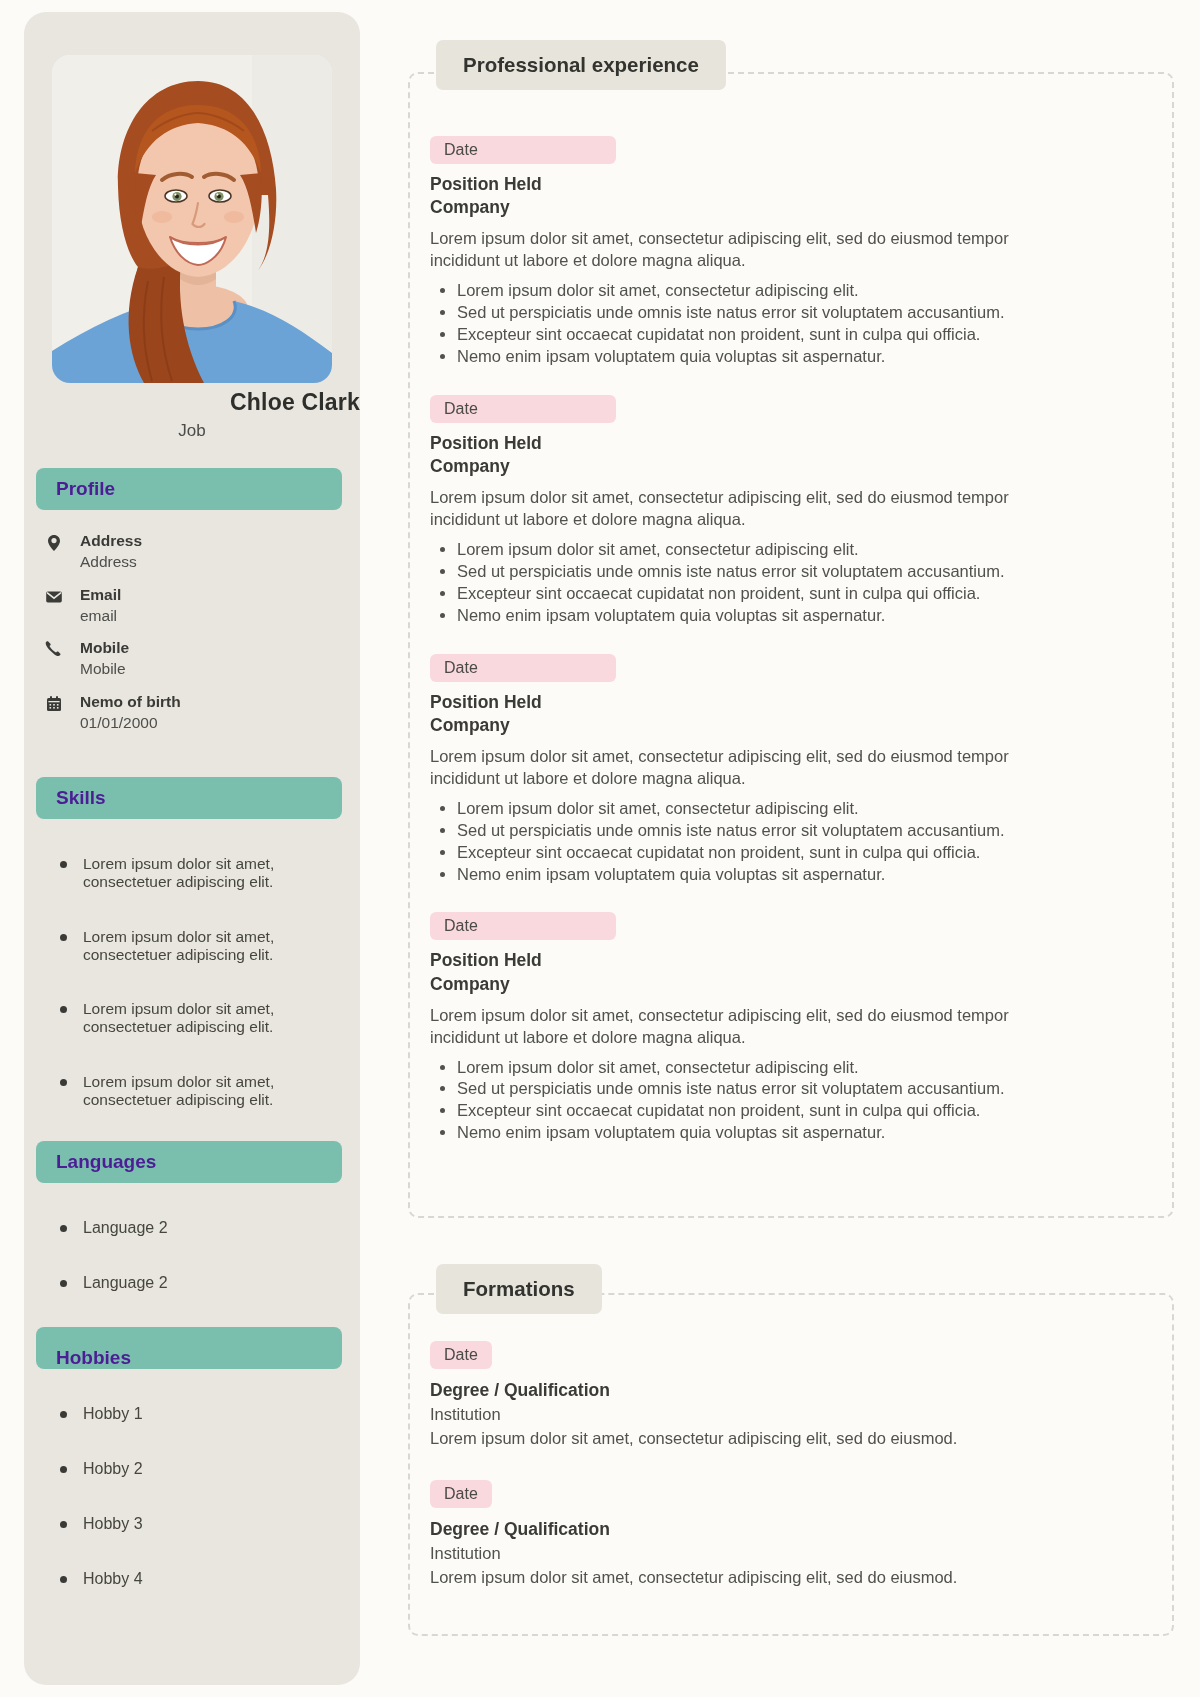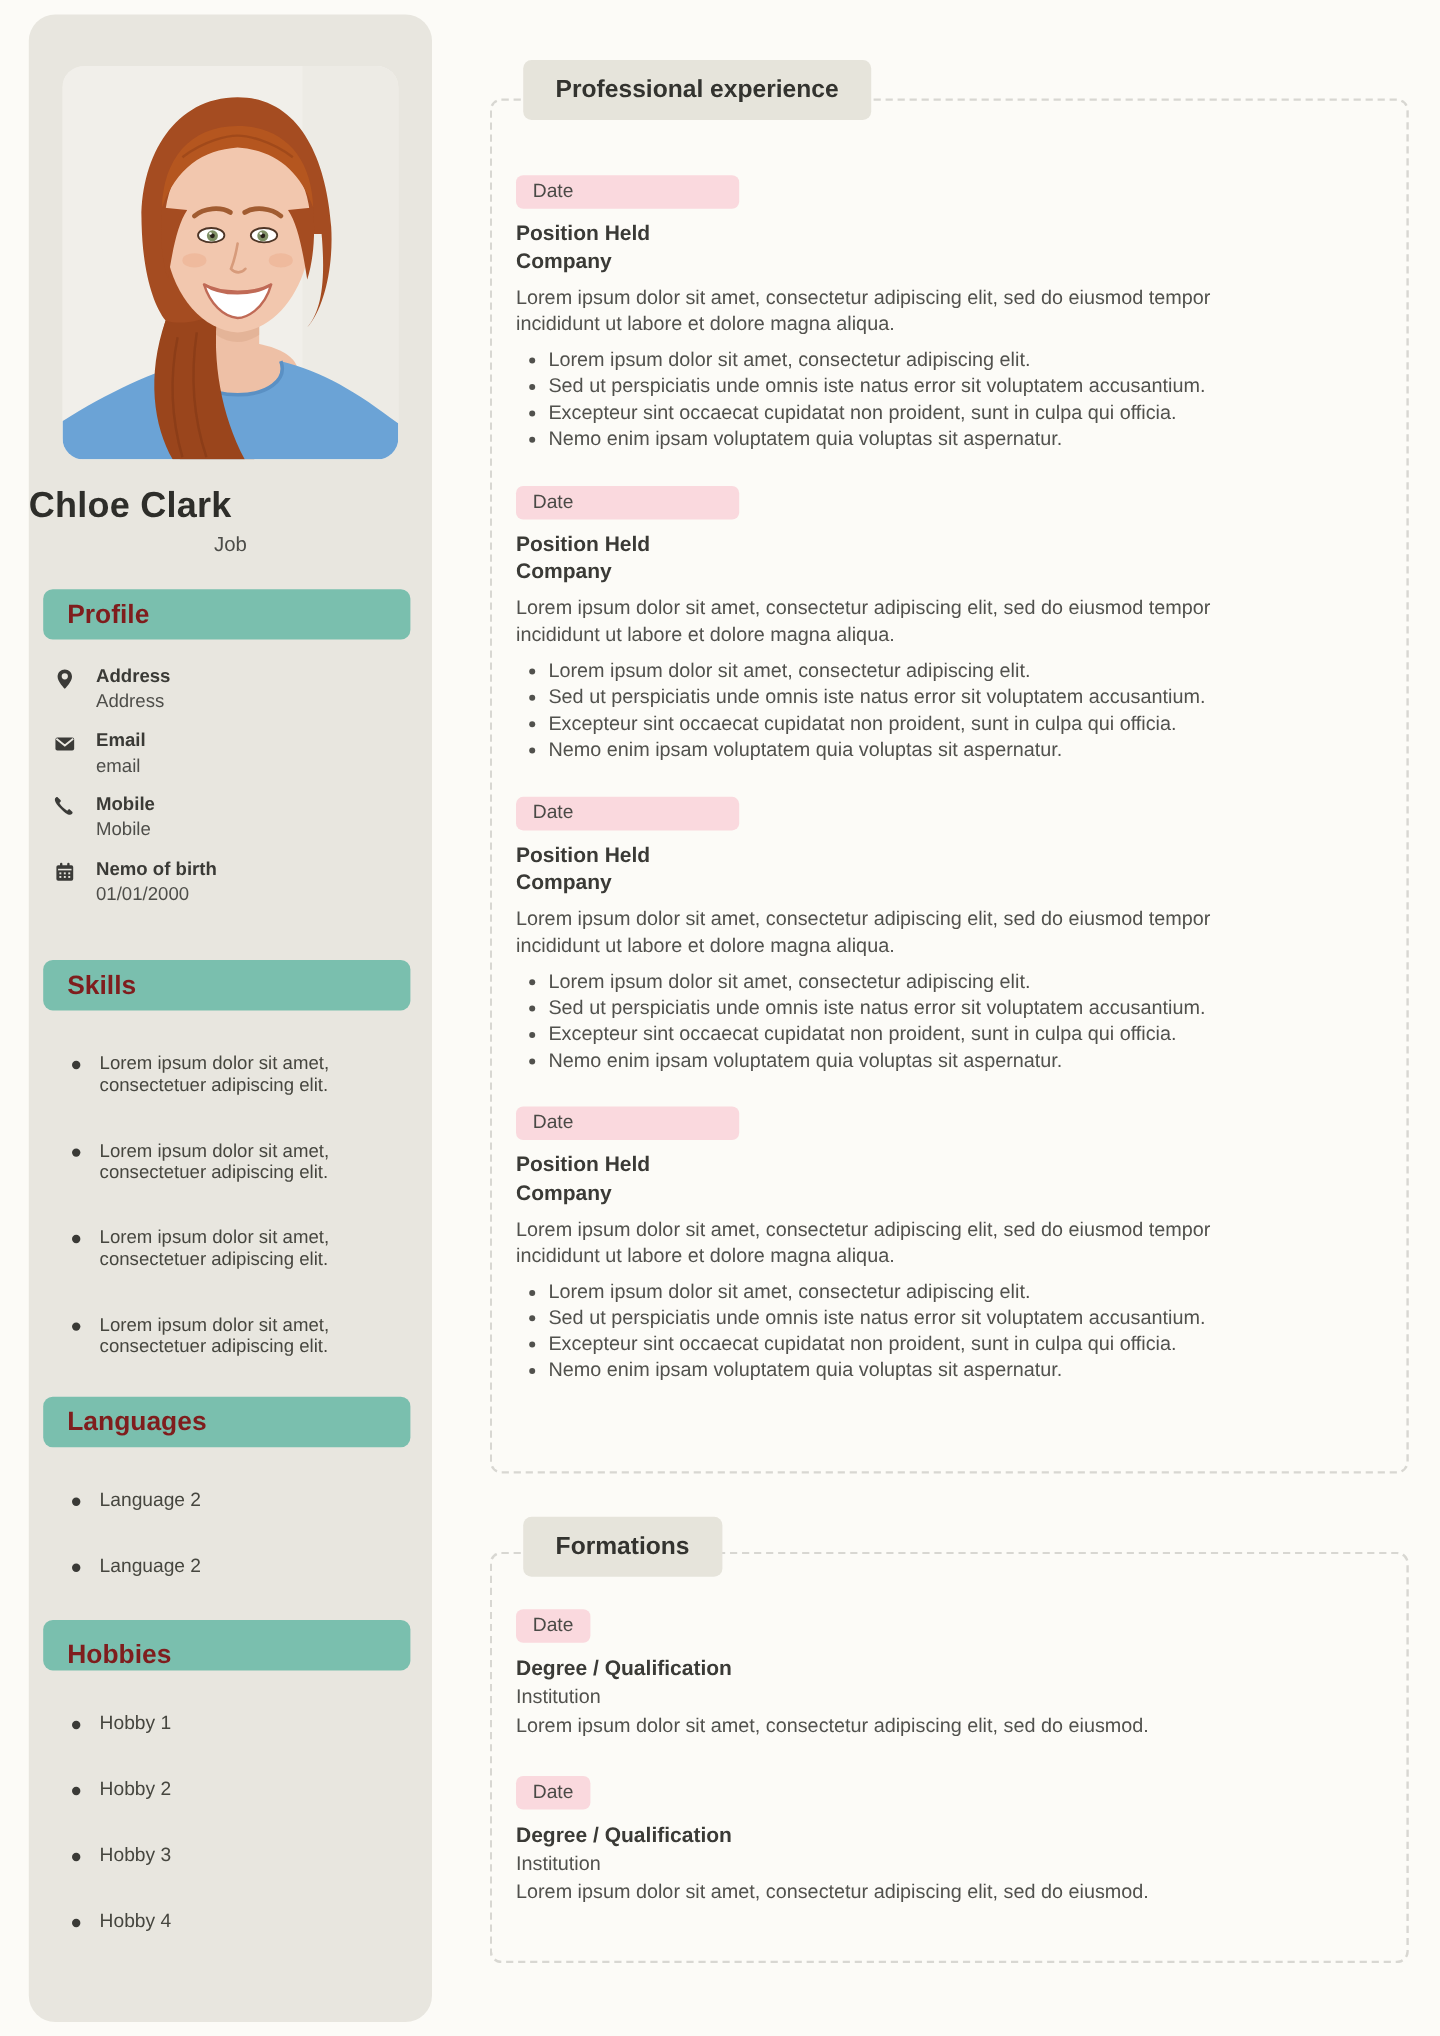--- a/index.html
+++ b/index.html
@@ -21,43 +21,43 @@
   }
   .photo-wrap {
     width: 280px; height: 328px;
     margin: 43px auto 0;
     border-radius: 18px;
     overflow: hidden;
     background: #f1efea;
   }
   .photo-wrap svg { display:block; width:100%; height:100%; }
   .name {
-    margin-top: 22px;
-    text-align: left;
-    font-size: 30px;
+    margin-top: 6px;
+    text-align: right;
+    font-size: 23px;
     font-weight: bold;
     color: #2e2e2a;
     letter-spacing: .2px;
   }
   .job {
     margin-top: 5px;
     text-align: center;
     font-size: 17px;
     color: #4c4c48;
   }
   .bar {
     margin: 0 18px 0 12px;
     height: 42px;
     border-radius: 8px;
     background: #7abfae;
     display: flex;
     align-items: center;
     padding-left: 20px;
-    color: #7f1d1d;
-    font-size: 22px;
+    color: #4c1d95;
+    font-size: 19px;
     font-weight: bold;
   }
   .bar.profile  { margin-top: 27px; }
   .bar.skills   { margin-top: 44px; }
   .bar.langs    { margin-top: 32px; }
   .bar.hobbies  { margin-top: 34px; align-items: flex-end; }
 
   .plist { margin: 21px 18px 0 21px; }
   .pitem { display: flex; margin-bottom: 12px; }
   .picon { width: 20px; margin-top: 3px; flex: 0 0 20px; }
@@ -79,21 +79,21 @@
   ul.hobbieslist li { margin-bottom: 9px;  font-size: 16px; }
 
   
   .boxed {
     position: absolute;
     left: 408px;
     width: 766px;
     border: 2px dashed #d8d7d2;
     border-radius: 10px;
   }
-  .box-exp  { top: 82px;   height: 1146px; padding: 62px 24px 0 20px; }
+  .box-exp  { top: 72px;   height: 1146px; padding: 62px 24px 0 20px; }
   .box-form { top: 1293px; height: 343px;  padding: 46px 24px 0 20px; }
   .box-title {
     position: absolute;
     left: 26px;
     height: 50px;
     line-height: 50px;
     padding: 0 27px;
     background: #e6e4db;
     border-radius: 7px;
     font-size: 20.5px;

